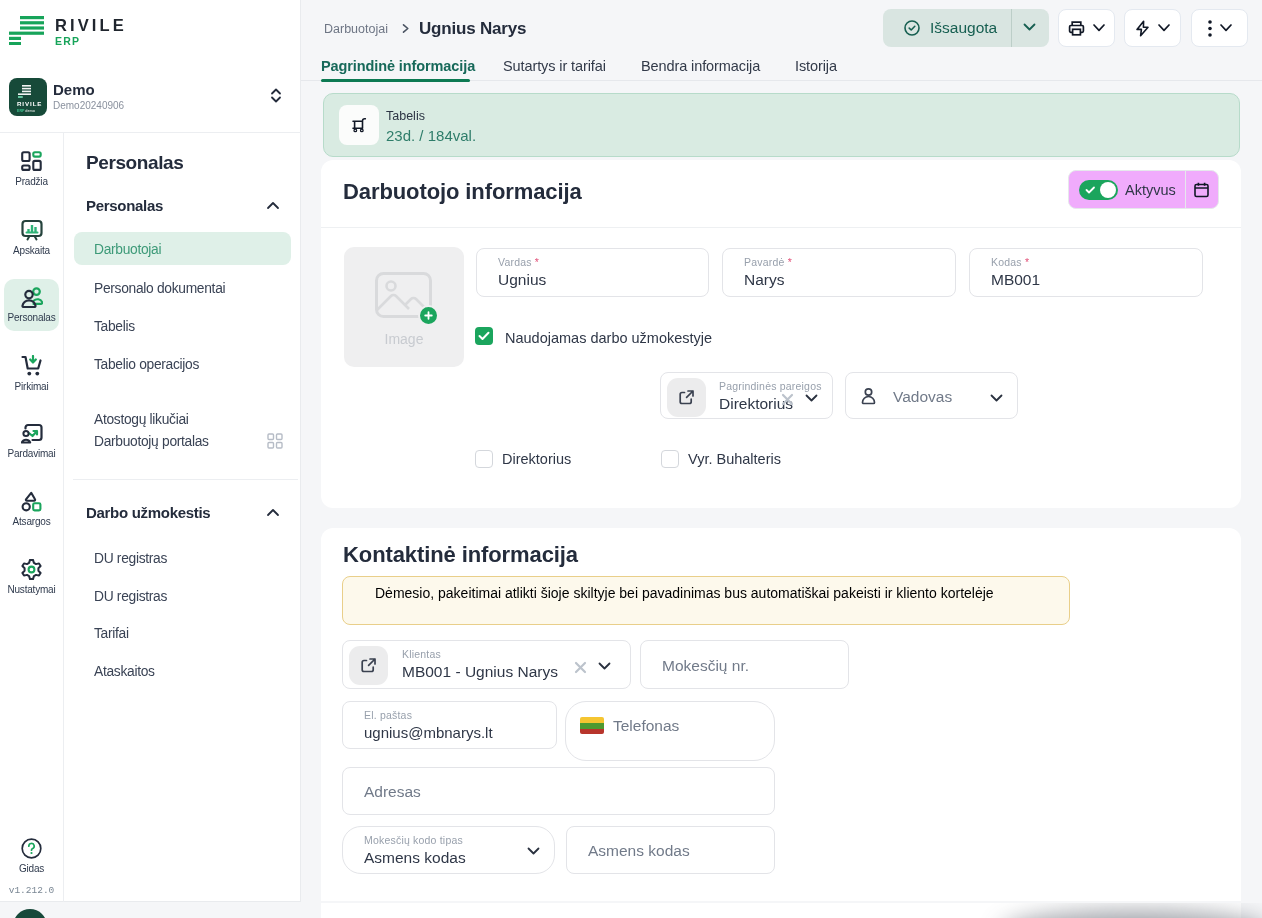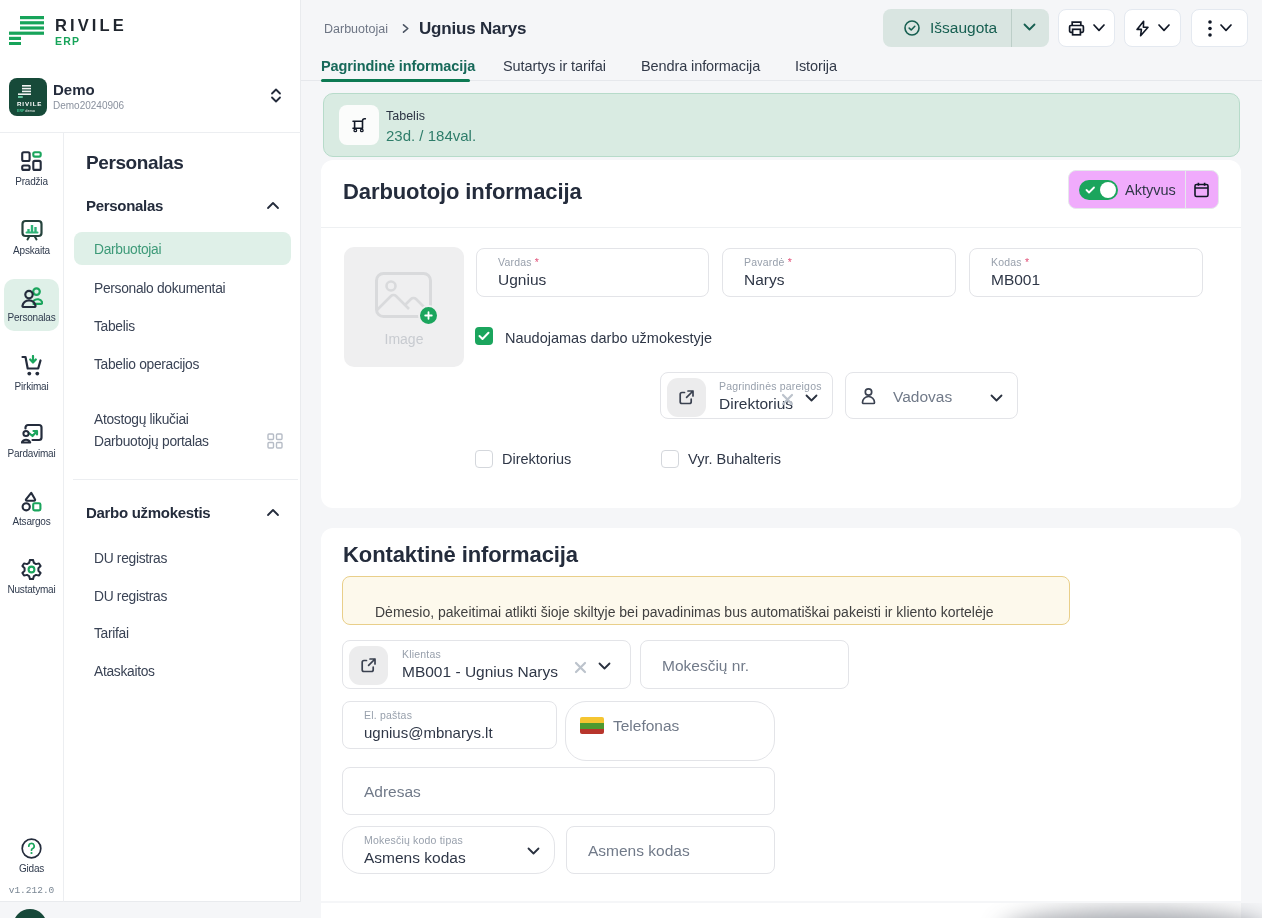--- a/index.html
+++ b/index.html
@@ -352,21 +352,21 @@
 
     <div class="cb off" style="left:154px; top:290px;"></div>
     <div class="cblbl" style="left:181px; top:291px;">Direktorius</div>
     <div class="cb off" style="left:340px; top:290px;"></div>
     <div class="cblbl" style="left:367px; top:291px;">Vyr. Buhalteris</div>
   </div>
 
   <div class="card" style="top:528px; height:373px; border-radius:12px 12px 0 0;">
     <h2 class="sec" style="top:14px;">Kontaktinė informacija</h2>
     <div class="abs" style="left:21px; top:48px; width:728px; height:49px; background:#fdf9ec; border:1px solid #e9cf8a; border-radius:8px;">
-      <div style="position:absolute; left:32px; top:27px; font-size:14px; color:#404040;">Dėmesio, pakeitimai atlikti šioje skiltyje bei pavadinimas bus automatiškai pakeisti ir kliento kortelėje</div>
+      <div style="position:absolute; left:32px; top:8px; font-size:14px; color:#000000;">Dėmesio, pakeitimai atlikti šioje skiltyje bei pavadinimas bus automatiškai pakeisti ir kliento kortelėje</div>
     </div>
 
     <div class="f" style="left:21px; top:112px; width:289px; height:49px;">
       <div class="linkbtn">
           <svg width="17" height="17" viewBox="0 0 17 17">
             <path d="M6.5 3.5 h-2.5 a1.8 1.8 0 0 0 -1.8 1.8 v7.4 a1.8 1.8 0 0 0 1.8 1.8 h7.4 a1.8 1.8 0 0 0 1.8 -1.8 v-2.5" fill="none" stroke="#3a4150" stroke-width="1.7" stroke-linecap="round"></path>
             <path d="M10 2 h5 v5 M15 2 L8.6 8.4" fill="none" stroke="#3a4150" stroke-width="1.7" stroke-linecap="round" stroke-linejoin="round"></path>
           </svg>
         </div>
       <span class="flabel" style="left:59px;">Klientas</span>

